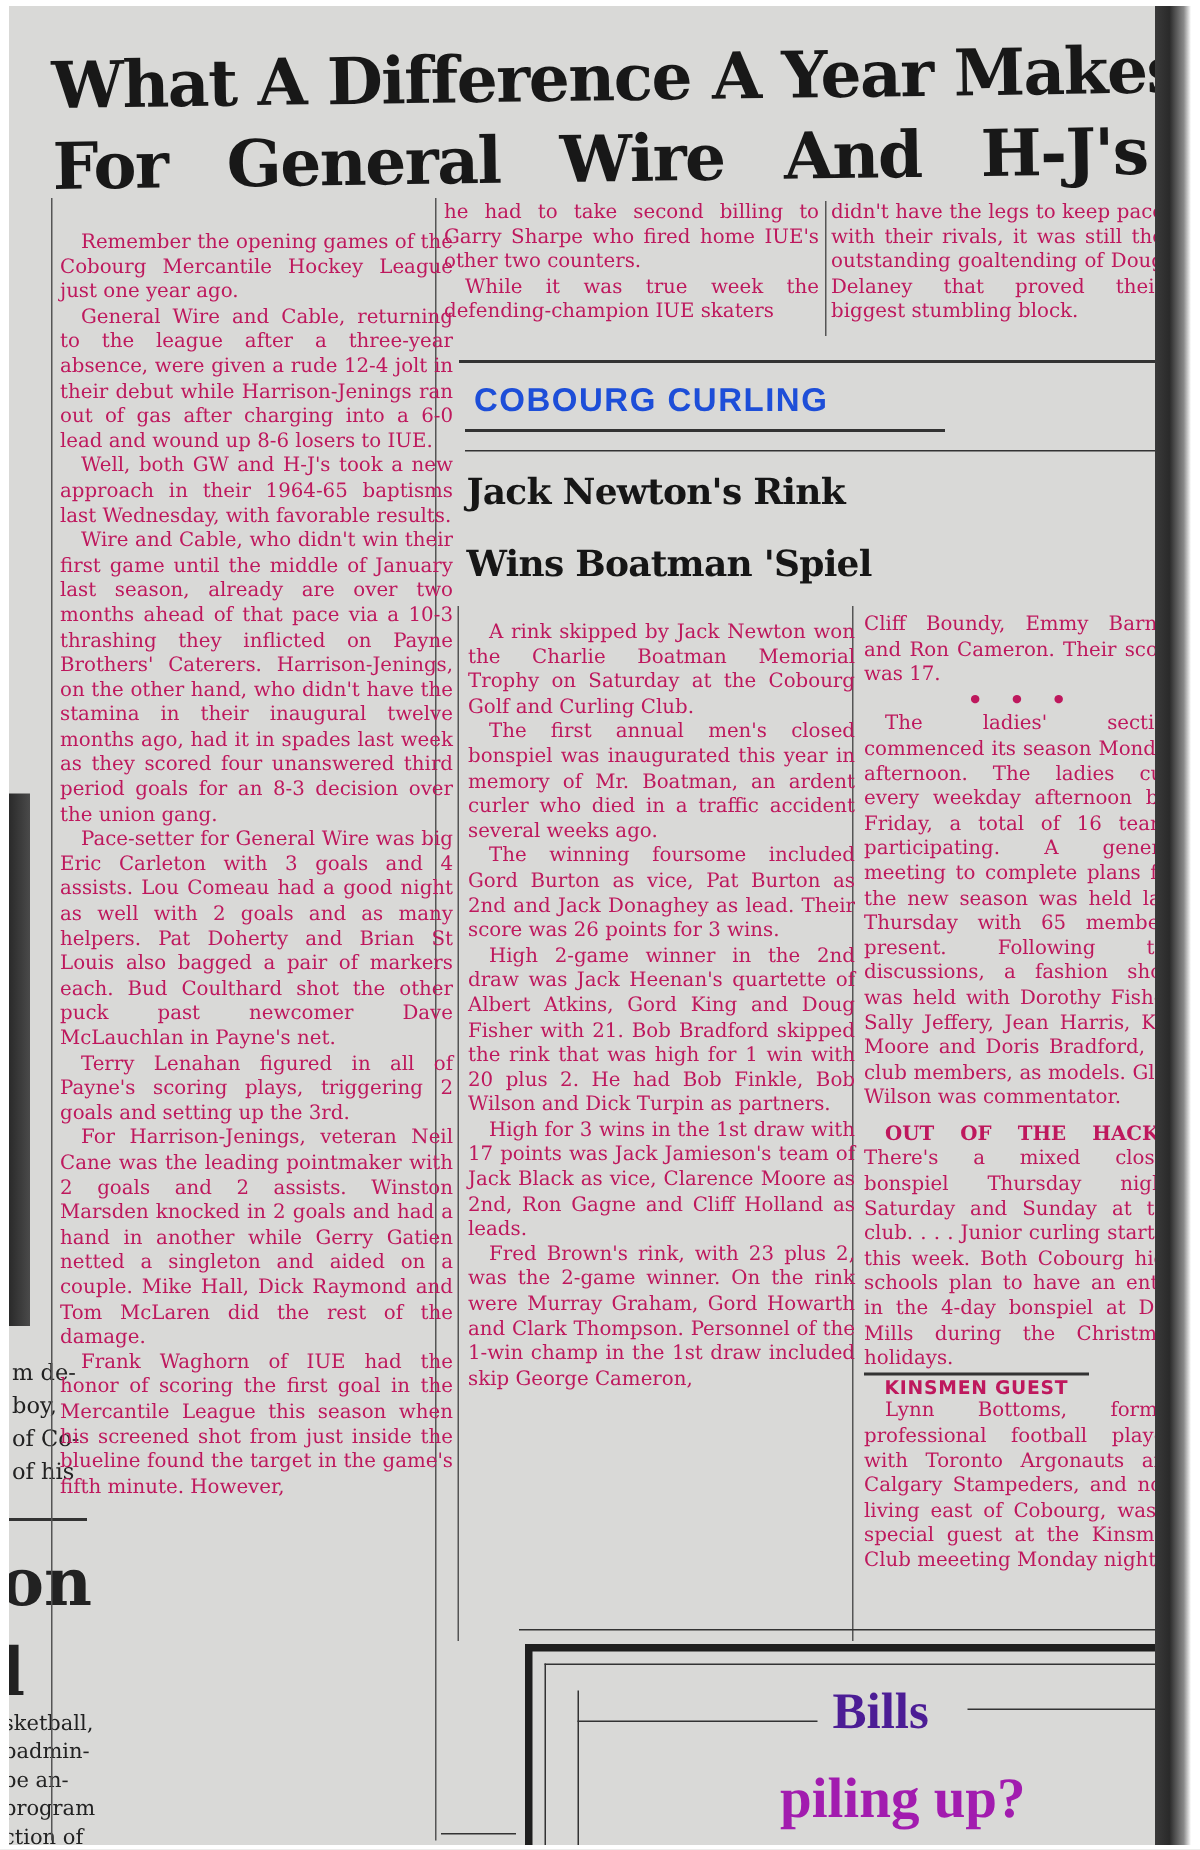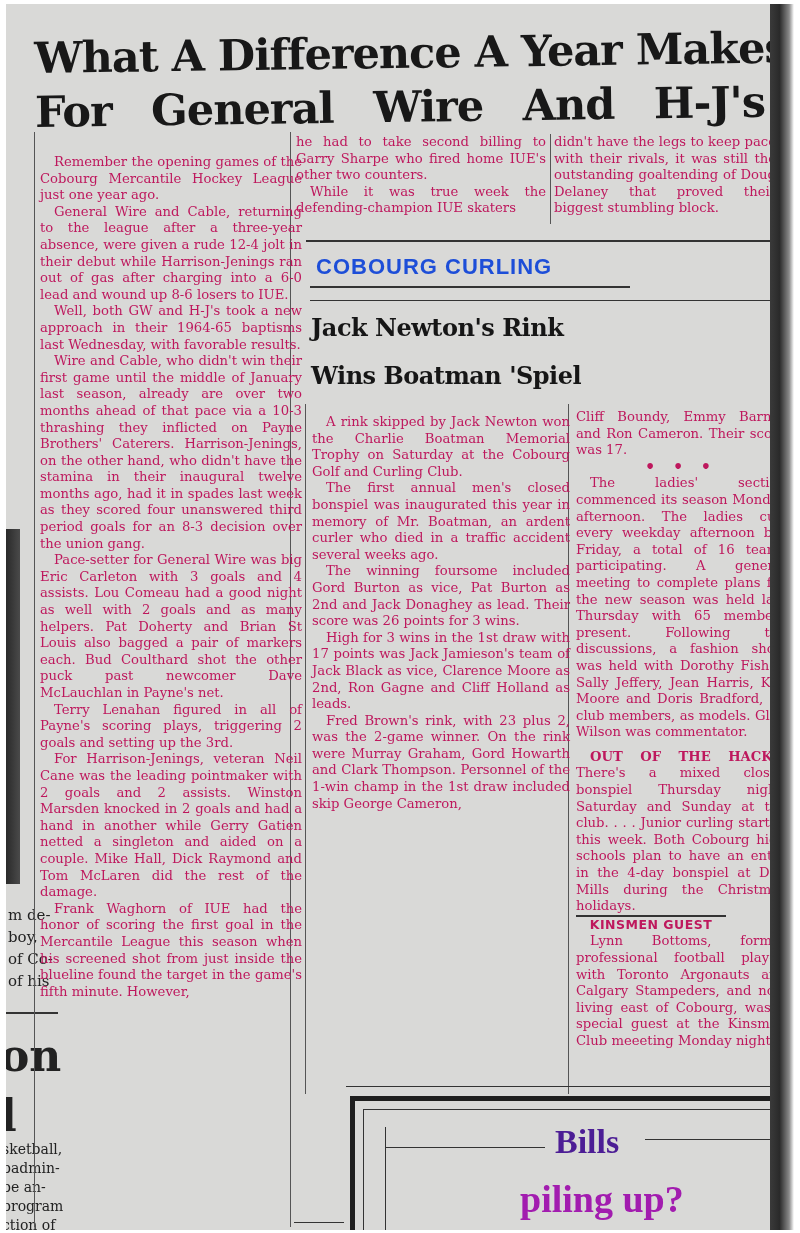--- a/index.html
+++ b/index.html
@@ -157,20 +157,21 @@
   <div class="kicker">COBOURG CURLING</div>
   <div class="head2">
     <div>Jack Newton's Rink</div>
     <div>Wins Boatman 'Spiel</div>
   </div>
 
   <div class="col col2">
     <p>A rink skipped by Jack Newton won the Charlie Boatman Memorial Trophy on Saturday at the Cobourg Golf and Curling Club.</p>
     <p>The first annual men's closed bonspiel was inaugurated this year in memory of Mr. Boatman, an ardent curler who died in a traffic accident several weeks ago.</p>
     <p>The winning foursome included Gord Burton as vice, Pat Burton as 2nd and Jack Donaghey as lead. Their score was 26 points for 3 wins.</p>
+    <p>High 2-game winner in the 2nd draw was Jack Heenan's quartette of Albert Atkins, Gord King and Doug Fisher with 21. Bob Bradford skipped the rink that was high for 1 win with 20 plus 2. He had Bob Finkle, Bob Wilson and Dick Turpin as partners.</p>
     <p>High for 3 wins in the 1st draw with 17 points was Jack Jamieson's team of Jack Black as vice, Clarence Moore as 2nd, Ron Gagne and Cliff Holland as leads.</p>
     <p>Fred Brown's rink, with 23 plus 2, was the 2-game winner. On the rink were Murray Graham, Gord Howarth and Clark Thompson. Personnel of the 1-win champ in the 1st draw included skip George Cameron,</p>
   </div>
 
   <div class="col col3">
     <p style="text-indent:0">Cliff Boundy, Emmy Barnes and Ron Cameron. Their score was 17.</p>
     <p class="dots">• • •</p>
     <p>The ladies' section commenced its season Monday afternoon. The ladies curl every weekday afternoon but Friday, a total of 16 teams participating. A general meeting to complete plans for the new season was held last Thursday with 65 members present. Following the discussions, a fashion show was held with Dorothy Fisher, Sally Jeffery, Jean Harris, Kay Moore and Doris Bradford, all club members, as models. Glad Wilson was commentator.</p>
     <p style="margin-top:8px;"><span class="lead-caps">OUT OF THE HACK—</span><span>There's a mixed closed bonspiel Thursday night, Saturday and Sunday at the club. . . . Junior curling started this week. Both Cobourg high schools plan to have an entry in the 4-day bonspiel at Don Mills during the Christmas holidays.</span></p>
     <p class="subhead">KINSMEN GUEST</p>

